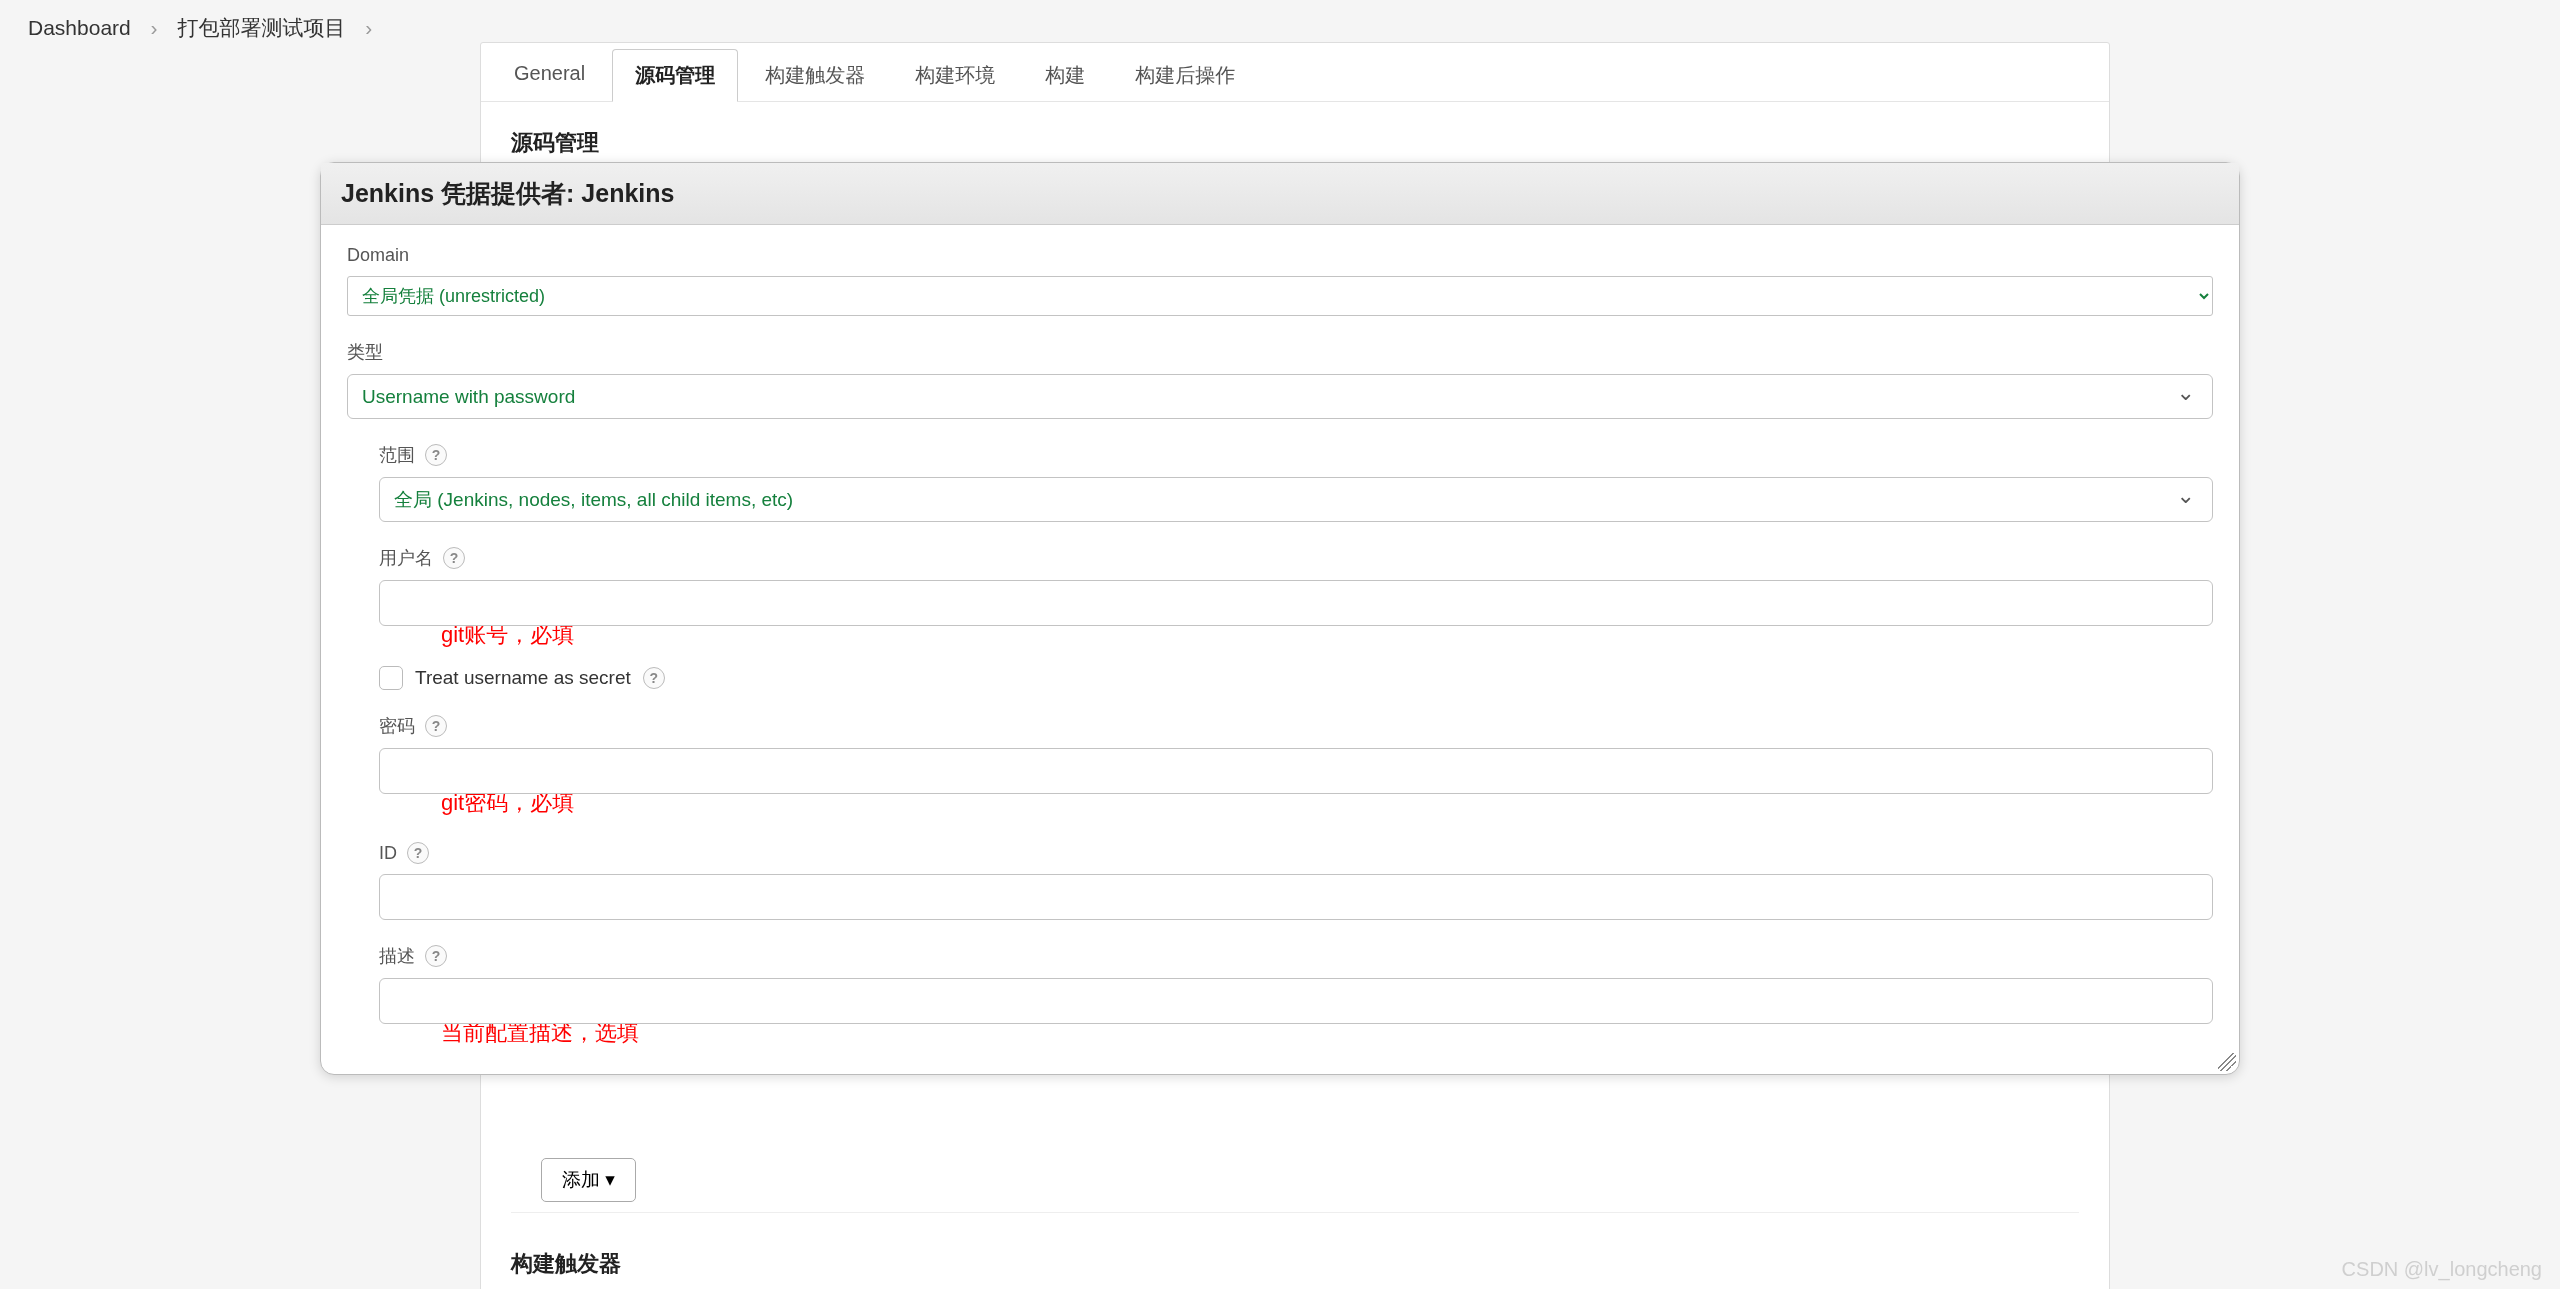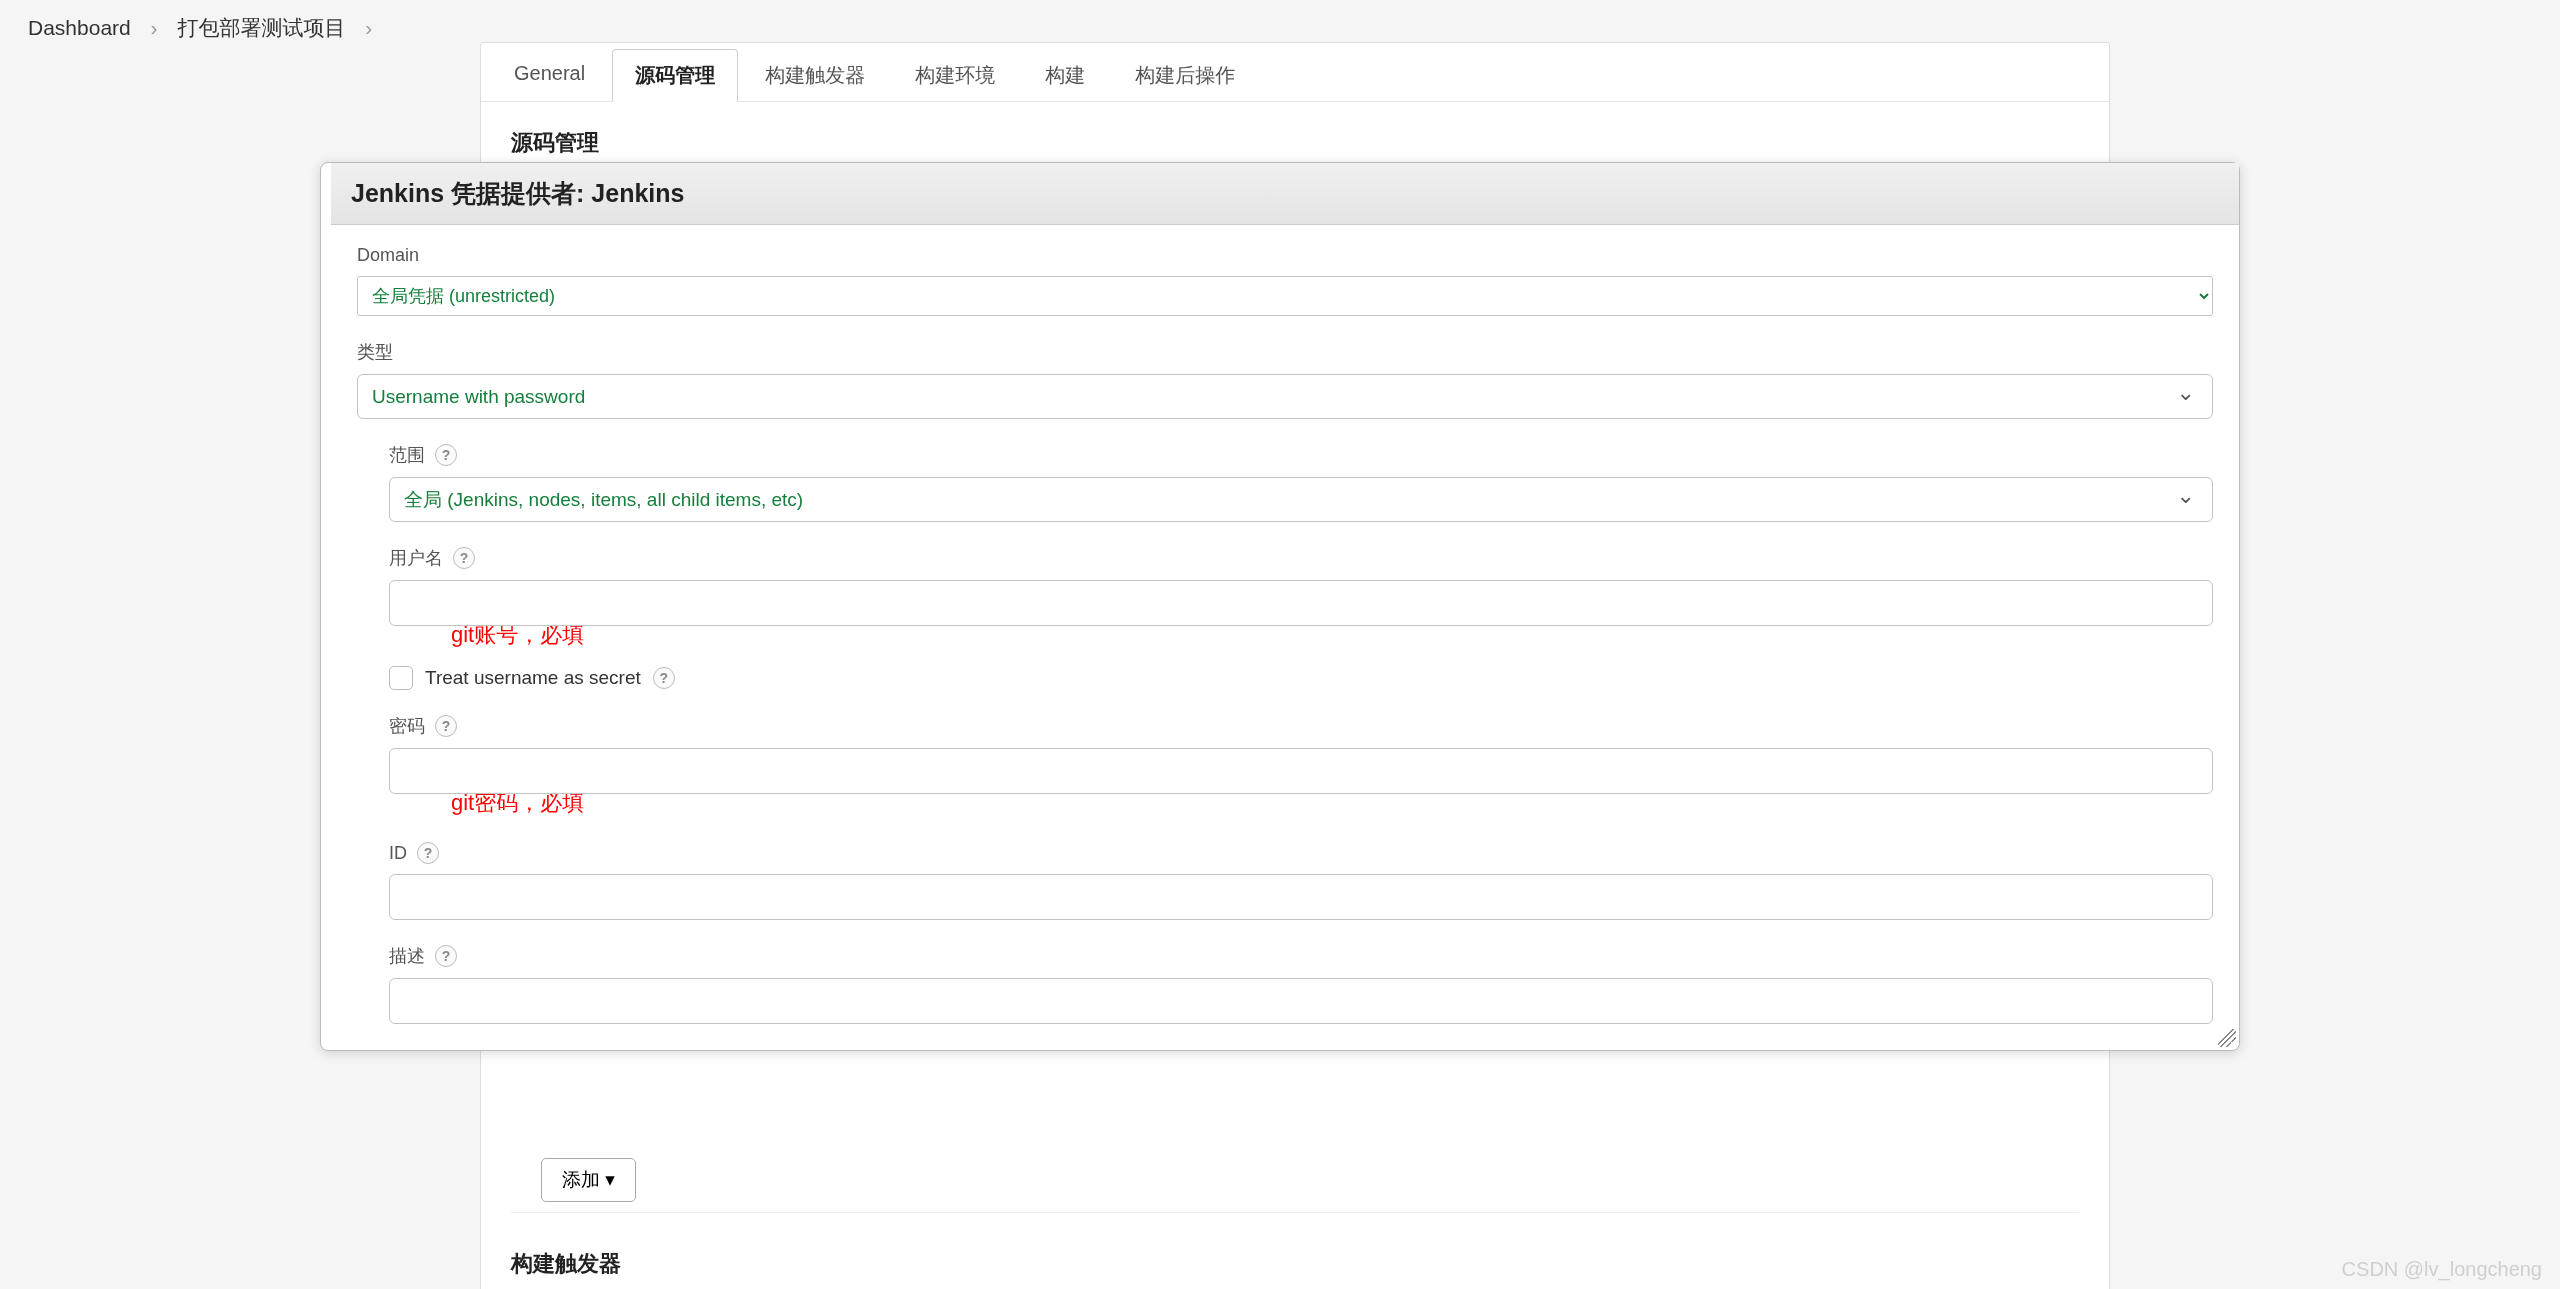--- a/index.html
+++ b/index.html
@@ -61,25 +61,24 @@
     .btn-ghost { background: #fff; border: 1px solid #aaa; padding: 8px 20px; border-radius: 5px; font-size: 19px; }
 
     
     .modal {
       position: absolute;
       left: 320px;
       right: 320px;
       top: 162px;
       background: #fff;
       border: 1px solid #bbb;
-      border-radius: 8px;
+      border-radius: 14px;
       box-shadow: 0 2px 12px rgba(0,0,0,0.15);
       display: flex;
       flex-direction: column;
-      padding-left: 10px;
     }
     .modal-header {
       background: linear-gradient(#f0f0f0, #e4e4e4);
       border-bottom: 1px solid #ccc;
       padding: 14px 20px;
       font-size: 25px;
       font-weight: bold;
       color: #222;
     }
     .modal-body { padding: 20px 26px 10px 26px; overflow-y: auto; }
@@ -243,20 +242,21 @@
         </div>
         <input class="input" type="text" style="">
       </div>
 
       <div class="form-group" style="margin-bottom: 16px;">
         <div class="form-label">
           <span>描述</span>
           <span class="help">?</span>
         </div>
         <input class="input" type="text" style="">
+        <div class="annotation">当前配置描述，选填</div>
       </div>
 
     </div>
   </div>
   <div class="resize-handle"></div>
 </div>
 
 <div class="watermark">CSDN @lv_longcheng</div>
 
 </body></html>

